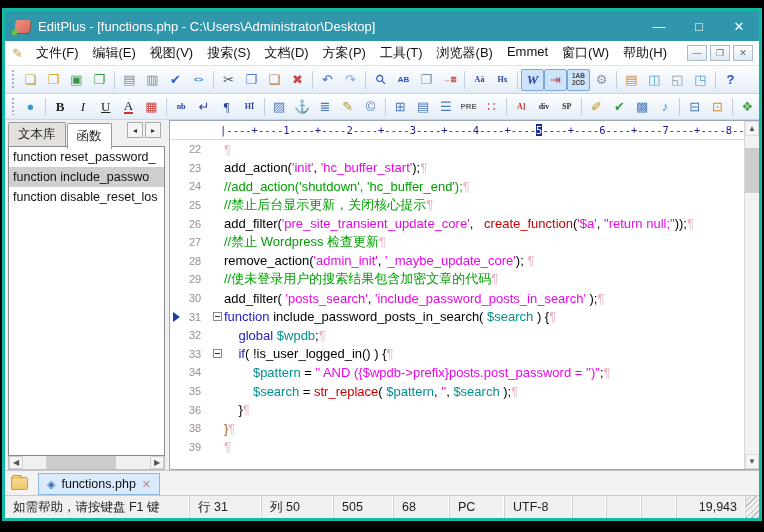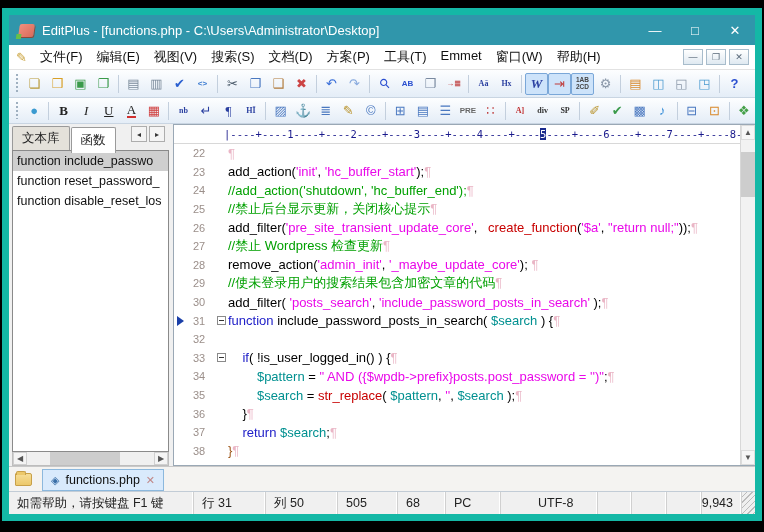--- a/index.html
+++ b/index.html
@@ -1,18 +1,18 @@
 <!DOCTYPE html>
 <html><head>
 <meta charset="utf-8">
 <style>
   *{box-sizing:border-box;margin:0;padding:0}
   html,body{width:764px;height:532px;overflow:hidden}
   body{background:#000;font-family:"Liberation Sans",sans-serif;position:relative}
-  #win{position:absolute;left:2px;top:8px;width:760px;height:513px;border:7px solid #14b8a6;
+  #win{position:absolute;left:2px;top:8px;width:760px;height:513px;border:3px solid #14b8a6;
        background:#f0f0f0;display:flex;flex-direction:column}
   
   .titlebar{height:30px;background:#3096ab;display:flex;align-items:center;color:#fff;flex:0 0 auto}
   .app-ico{width:15px;height:13px;background:linear-gradient(135deg,#f0907e,#d86a5a);border-radius:2px;
            margin:0 8px 0 10px;position:relative;transform:skewX(-8deg);box-shadow:1px 1px 0 #8a4a3a}
   .app-ico::after{content:"";position:absolute;left:-2px;bottom:-2px;width:5px;height:5px;background:#68c048}
   .titlebar .t-text{font-size:13px;flex:1;white-space:nowrap;overflow:hidden}
   .wbtn{width:40px;height:30px;display:flex;align-items:center;justify-content:center;font-size:13px;color:#fff}
   
   .menubar{height:25px;background:#fff;display:flex;align-items:center;border-bottom:1px solid #e2e2e2;flex:0 0 auto}
@@ -123,20 +123,21 @@
   <div class="menubar">
     <span class="pencil">✎</span>
     <span id="menuitems" style="display:flex">
         <span class="menu-item">文件(F)</span>
         <span class="menu-item">编辑(E)</span>
         <span class="menu-item">视图(V)</span>
         <span class="menu-item">搜索(S)</span>
         <span class="menu-item">文档(D)</span>
         <span class="menu-item">方案(P)</span>
         <span class="menu-item">工具(T)</span>
+        <span class="menu-item">浏览器(B)</span>
         <span class="menu-item">Emmet</span>
         <span class="menu-item">窗口(W)</span>
         <span class="menu-item">帮助(H)</span>
       </span>
     <span class="mdi" id="mdibtns">
         <span>—</span>
         <span>❐</span>
         <span>✕</span>
       </span>
   </div>
@@ -346,22 +347,22 @@
     <div id="sidebar">
       <div class="sb-tabs" id="sbtabs">
           <span class="sb-tab">文本库</span>
           <span class="sb-tab active">函数</span>
           <span class="sb-arrows">
             <span>◂</span>
             <span>▸</span>
           </span>
         </div>
       <div class="sb-list" id="sblist">
+          <div class="sb-item">function reset_password_</div>
           <div class="sb-item sel">function include_passwo</div>
-          <div class="sb-item">function reset_password_</div>
           <div class="sb-item">function disable_reset_los</div>
         </div>
       <div class="hscroll">
         <span class="arr">◀</span>
         <span class="track">
             <span class="thumb"></span>
           </span>
         <span class="arr">▶</span>
       </div>
     </div>
@@ -377,26 +378,25 @@
             <div class="cl"><span class="marg"></span><span class="ln">22</span><span class="fold"></span><span class="code"><span class="pilcrow">¶</span></span></div>
             <div class="cl"><span class="marg"></span><span class="ln">23</span><span class="fold"></span><span class="code"><span class="tk-p">add_action(</span><span class="tk-s">'init'</span><span class="tk-p">, </span><span class="tk-s">'hc_buffer_start'</span><span class="tk-p">);</span><span class="pilcrow">¶</span></span></div>
             <div class="cl"><span class="marg"></span><span class="ln">24</span><span class="fold"></span><span class="code"><span class="tk-c">//add_action('shutdown', 'hc_buffer_end');</span><span class="pilcrow">¶</span></span></div>
             <div class="cl"><span class="marg"></span><span class="ln">25</span><span class="fold"></span><span class="code"><span class="tk-c">//禁止后台显示更新，关闭核心提示</span><span class="pilcrow">¶</span></span></div>
             <div class="cl"><span class="marg"></span><span class="ln">26</span><span class="fold"></span><span class="code"><span class="tk-p">add_filter(</span><span class="tk-s">'pre_site_transient_update_core'</span><span class="tk-p">,   </span><span class="tk-f">create_function</span><span class="tk-p">(</span><span class="tk-s">'$a'</span><span class="tk-p">, </span><span class="tk-s">"return null;"</span><span class="tk-p">));</span><span class="pilcrow">¶</span></span></div>
             <div class="cl"><span class="marg"></span><span class="ln">27</span><span class="fold"></span><span class="code"><span class="tk-c">//禁止 Wordpress 检查更新</span><span class="pilcrow">¶</span></span></div>
             <div class="cl"><span class="marg"></span><span class="ln">28</span><span class="fold"></span><span class="code"><span class="tk-p">remove_action(</span><span class="tk-s">'admin_init'</span><span class="tk-p">, </span><span class="tk-s">'_maybe_update_core'</span><span class="tk-p">); </span><span class="pilcrow">¶</span></span></div>
             <div class="cl"><span class="marg"></span><span class="ln">29</span><span class="fold"></span><span class="code"><span class="tk-c">//使未登录用户的搜索结果包含加密文章的代码</span><span class="pilcrow">¶</span></span></div>
             <div class="cl"><span class="marg"></span><span class="ln">30</span><span class="fold"></span><span class="code"><span class="tk-p">add_filter( </span><span class="tk-s">'posts_search'</span><span class="tk-p">, </span><span class="tk-s">'include_password_posts_in_search'</span><span class="tk-p"> );</span><span class="pilcrow">¶</span></span></div>
             <div class="cl"><span class="marg"><span class="tri"></span></span><span class="ln">31</span><span class="fold"><span class="fbox"></span></span><span class="code"><span class="tk-k">function</span><span class="tk-p"> include_password_posts_in_search( </span><span class="tk-v">$search</span><span class="tk-p"> ) {</span><span class="pilcrow">¶</span></span></div>
-            <div class="cl"><span class="marg"></span><span class="ln">32</span><span class="fold"></span></div>
+            <div class="cl"><span class="marg"></span><span class="ln">32</span><span class="fold"></span><span class="code"><span class="tk-p">    </span><span class="tk-k">global</span><span class="tk-p"> </span><span class="tk-v">$wpdb</span><span class="tk-p">;</span><span class="pilcrow">¶</span></span></div>
             <div class="cl"><span class="marg"></span><span class="ln">33</span><span class="fold"><span class="fbox"></span></span><span class="code"><span class="tk-p">    </span><span class="tk-k">if</span><span class="tk-p">( !is_user_logged_in() ) {</span><span class="pilcrow">¶</span></span></div>
             <div class="cl"><span class="marg"></span><span class="ln">34</span><span class="fold"></span><span class="code"><span class="tk-p">        </span><span class="tk-v">$pattern</span><span class="tk-p"> = </span><span class="tk-s">" AND ({$wpdb-&gt;prefix}posts.post_password = '')"</span><span class="tk-p">;</span><span class="pilcrow">¶</span></span></div>
             <div class="cl"><span class="marg"></span><span class="ln">35</span><span class="fold"></span><span class="code"><span class="tk-p">        </span><span class="tk-v">$search</span><span class="tk-p"> = </span><span class="tk-f">str_replace</span><span class="tk-p">( </span><span class="tk-v">$pattern</span><span class="tk-p">, </span><span class="tk-s">''</span><span class="tk-p">, </span><span class="tk-v">$search</span><span class="tk-p"> );</span><span class="pilcrow">¶</span></span></div>
             <div class="cl"><span class="marg"></span><span class="ln">36</span><span class="fold"></span><span class="code"><span class="tk-p">    }</span><span class="pilcrow">¶</span></span></div>
-            <div class="cl"><span class="marg"></span><span class="ln">37</span><span class="fold"></span><span class="code"><span class="tk-p">    </span><span class="tk-k">return</span><span class="tk-p"> </span><span class="tk-v">$search</span><span class="tk-p">;</span><span class="pilcrow">¶</span></span></div>
             <div class="cl"><span class="marg"></span><span class="ln">38</span><span class="fold"></span><span class="code"><span class="tk-m">}</span><span class="pilcrow">¶</span></span></div>
             <div class="cl"><span class="marg"></span><span class="ln">39</span><span class="fold"></span><span class="code"><span class="pilcrow">¶</span></span></div>
           </div>
       </div>
       <div id="vscroll">
         <span class="arr">▲</span>
         <span class="track">
             <span class="thumb"></span>
           </span>
         <span class="arr bottom">▼</span>
@@ -413,23 +413,23 @@
           <span class="x">✕</span>
         </span>
       </span>
   </div>
 
   <div id="statusbar">
       <span class="scell" style="width: 185px;">如需帮助，请按键盘 F1 键</span>
       <span class="scell" style="width: 72px;">行 31</span>
       <span class="scell" style="width: 72px;">列 50</span>
       <span class="scell" style="width: 60px;">505</span>
-      <span class="scell" style="width: 48px;">68</span>
+      <span class="scell" style="width: 56px;">68</span>
       <span class="scell" style="width: 55px;">PC</span>
-      <span class="scell" style="width: 68px; margin-left: 29px;">UTF-8</span>
+      <span class="scell" style="width: 68px;">UTF-8</span>
       <span class="scell" style="width: 34px;"></span>
       <span class="scell" style="width: 35px;"></span>
       <span class="scell" style="width: 35px;"></span>
       <span class="scell right">19,943</span>
       <span class="sgrip"></span>
     </div>
 
 </div>
 
 </body></html>

